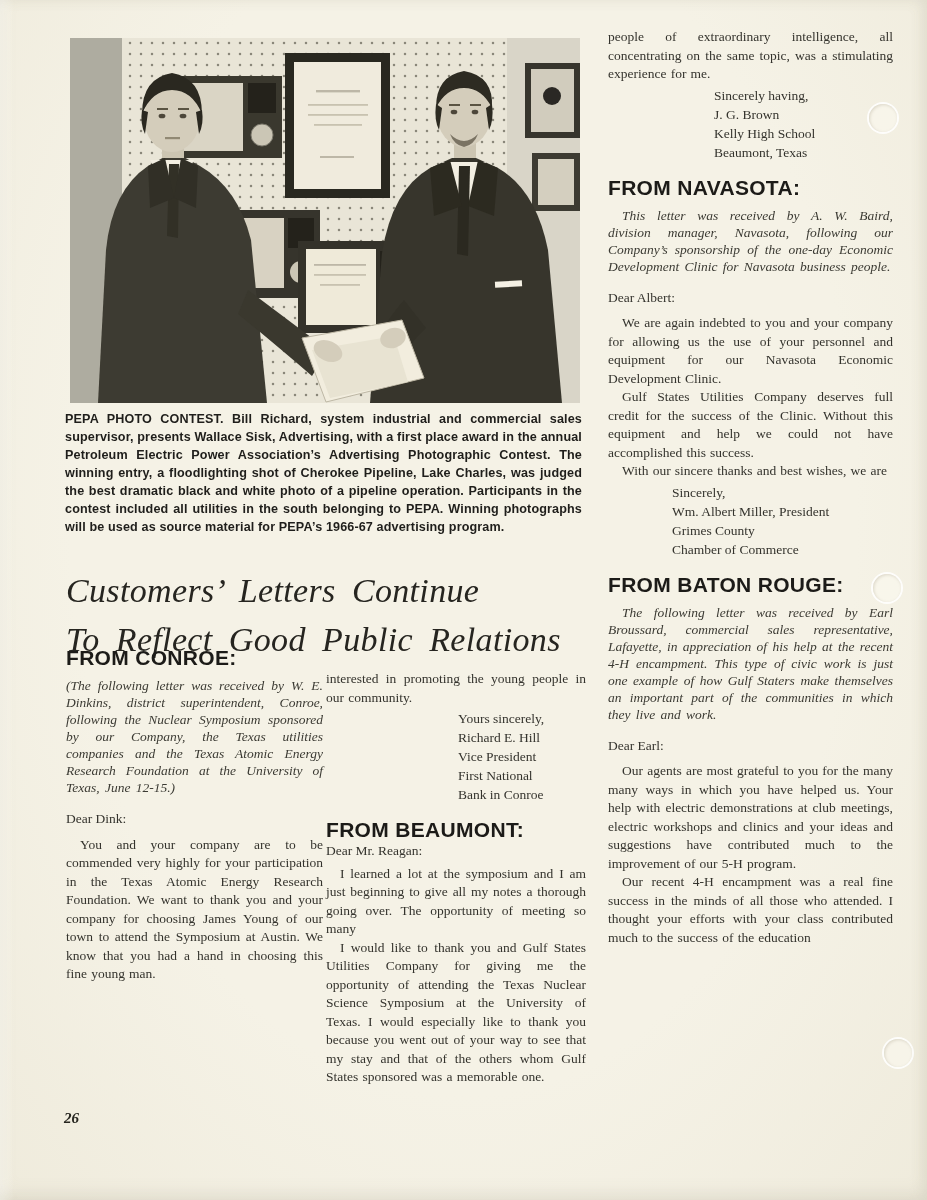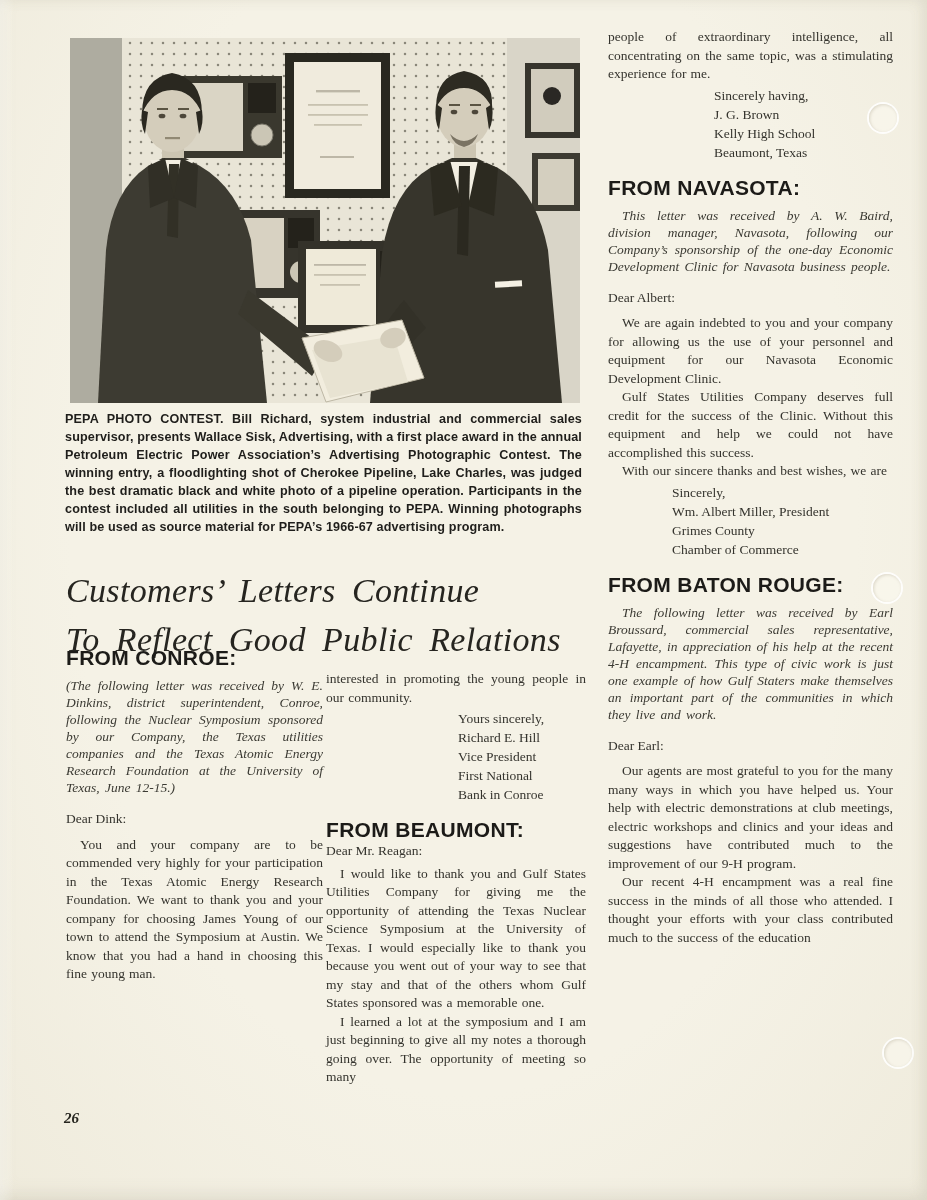--- a/index.html
+++ b/index.html
@@ -191,22 +191,22 @@
     <p class="body-p no-indent">interested in promoting the young people in our community.</p>
     <div class="signoff indent-lg">
       <div>Yours sincerely,</div>
       <div>Richard E. Hill</div>
       <div>Vice President</div>
       <div>First National</div>
       <div>Bank in Conroe</div>
     </div>
     <h3 class="tight">FROM BEAUMONT:</h3>
     <p class="salutation tight">Dear Mr. Reagan:</p>
+    <p class="body-p">I learned a lot at the symposium and I am just beginning to give all my notes a thorough going over. The opportunity of meeting so many</p>
     <p class="body-p">I would like to thank you and Gulf States Utilities Company for giving me the opportunity of attending the Texas Nuclear Science Symposium at the University of Texas. I would especially like to thank you because you went out of your way to see that my stay and that of the others whom Gulf States sponsored was a memorable one.</p>
-    <p class="body-p">I learned a lot at the symposium and I am just beginning to give all my notes a thorough going over. The opportunity of meeting so many</p>
   </section>
 
   <section class="col col-right">
     <p class="body-p no-indent">people of extraordinary intelligence, all concentrating on the same topic, was a stimulating experience for me.</p>
     <div class="signoff indent-md">
       <div>Sincerely having,</div>
       <div>J. G. Brown</div>
       <div>Kelly High School</div>
       <div>Beaumont, Texas</div>
     </div>
@@ -218,21 +218,21 @@
     <p class="body-p">With our sincere thanks and best wishes, we are</p>
     <div class="signoff indent-sm">
       <div>Sincerely,</div>
       <div>Wm. Albert Miller, President</div>
       <div>Grimes County</div>
       <div>Chamber of Commerce</div>
     </div>
     <h3>FROM BATON ROUGE:</h3>
     <p class="intro indent-first">The following letter was received by Earl Broussard, commercial sales representative, Lafayette, in appreciation of his help at the recent 4-H encampment. This type of civic work is just one example of how Gulf Staters make themselves an important part of the communities in which they live and work.</p>
     <p class="salutation">Dear Earl:</p>
-    <p class="body-p">Our agents are most grateful to you for the many many ways in which you have helped us. Your help with electric demonstrations at club meetings, electric workshops and clinics and your ideas and suggestions have contributed much to the improvement of our 9-H program.</p>
+    <p class="body-p">Our agents are most grateful to you for the many many ways in which you have helped us. Your help with electric demonstrations at club meetings, electric workshops and clinics and your ideas and suggestions have contributed much to the improvement of our 5-H program.</p>
     <p class="body-p">Our recent 4-H encampment was a real fine success in the minds of all those who attended. I thought your efforts with your class contributed much to the success of the education</p>
   </section>
 
   <div class="page-number">26</div>
 
   <div class="hole hole-1"></div>
   <div class="hole hole-2"></div>
   <div class="hole hole-3"></div>
 
 </div>

